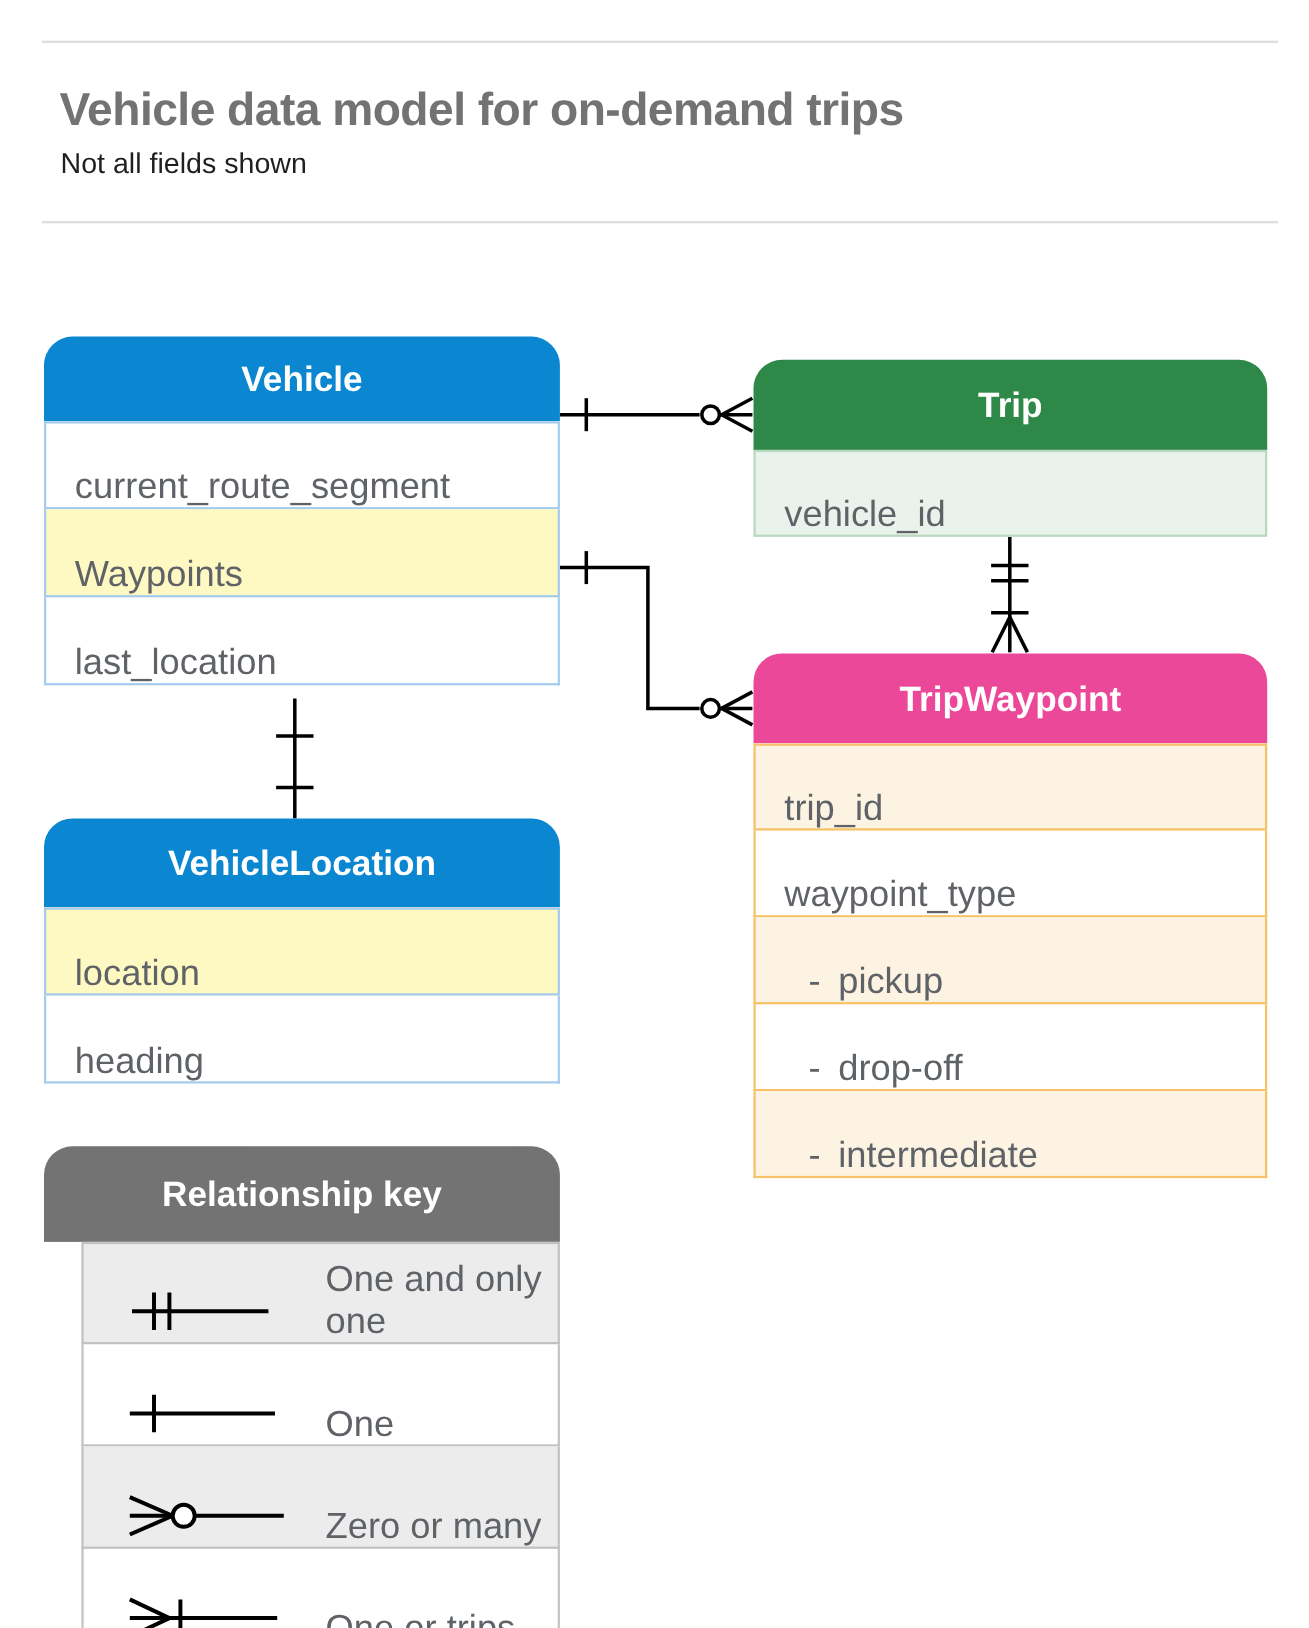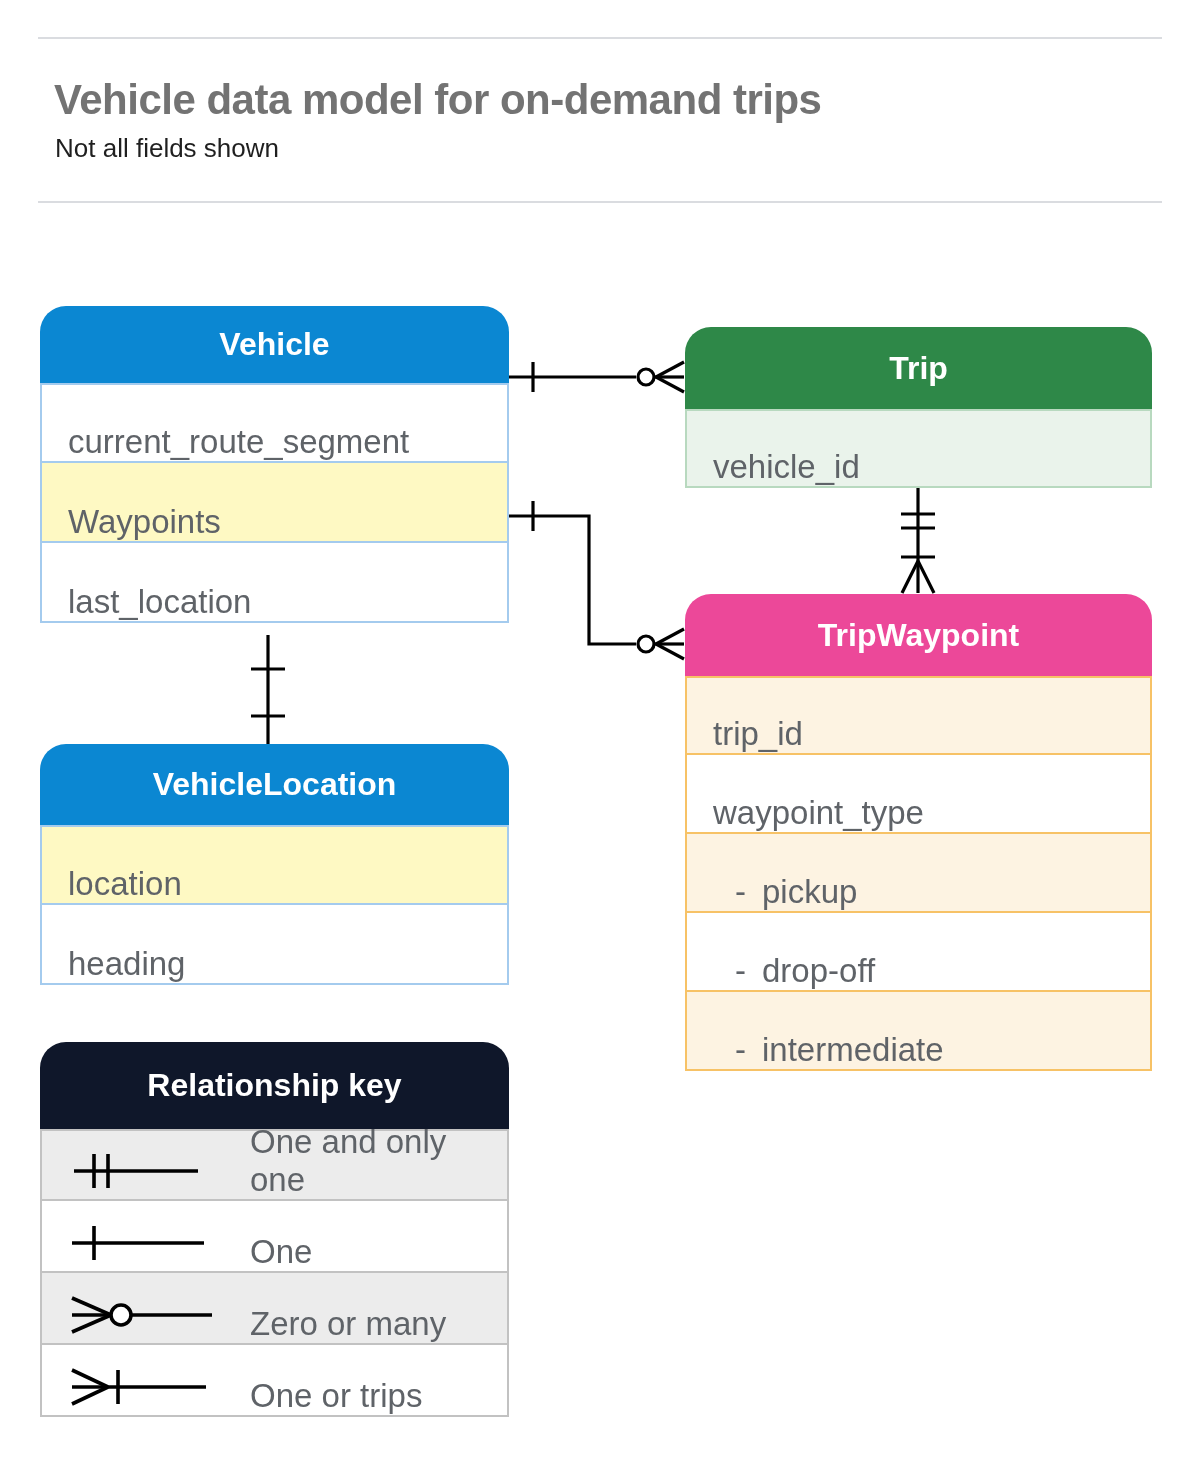--- a/index.html
+++ b/index.html
@@ -33,21 +33,21 @@
   
   .blue  .entity-header{background:#0b87d2;}
   .blue  .row{border-color:#a4cbee;}
   .blue  .row.hl{background:#fef9c3;}
   .green .entity-header{background:#2e8848;}
   .green .row{border-color:#b8d9bf;}
   .green .row.hl{background:#eaf3eb;}
   .orange .entity-header{background:#ec4899;}
   .orange .row{border-color:#f7c266;}
   .orange .row.hl{background:#fdf3e2;}
-  .gray  .entity-header{background:#0f172a;}
+  .gray  .entity-header{background:#737373;}
   .gray  .row{border-color:#c2c2c2;}
   .gray  .row.hl{background:#ececec;}
 
   
   #vehicle{left:40px;top:306px;width:469px;}
   #vehicle .entity-header{height:77px;}
   #vehicle .row{height:80px;}
 
   #trip{left:685px;top:327px;width:467px;}
   #trip .entity-header{height:82px;}
@@ -56,21 +56,21 @@
   #trip-waypoint{left:685px;top:594px;width:467px;}
   #trip-waypoint .entity-header{height:82px;}
   #trip-waypoint .row{height:79px;}
 
   #vehicle-location{left:40px;top:744px;width:469px;}
   #vehicle-location .entity-header{height:81px;}
   #vehicle-location .row{height:80px;}
 
   #legend{left:40px;top:1042px;width:469px;}
   #legend .entity-header{height:87px;}
-  #legend .row{height:72px;padding-left:24px;}
+  #legend .row{height:93px;padding-left:36px;margin-left:34px;}
   #legend .sym{flex:0 0 auto;margin-right:12px;}
   #legend .sym-label{font-size:33px;color:#5f6368;}
 
   #connectors{position:absolute;left:0;top:0;z-index:1;pointer-events:none;}
   #connectors path, #connectors line{stroke:#000000;stroke-width:3.2;fill:none;}
   #connectors circle{stroke:#000000;stroke-width:3.2;fill:#ffffff;}
   .sym line, .sym path{stroke:#000000;stroke-width:3.6;fill:none;}
   .sym circle{stroke:#000000;stroke-width:3.6;fill:#ffffff;}
 </style>
 </head>

